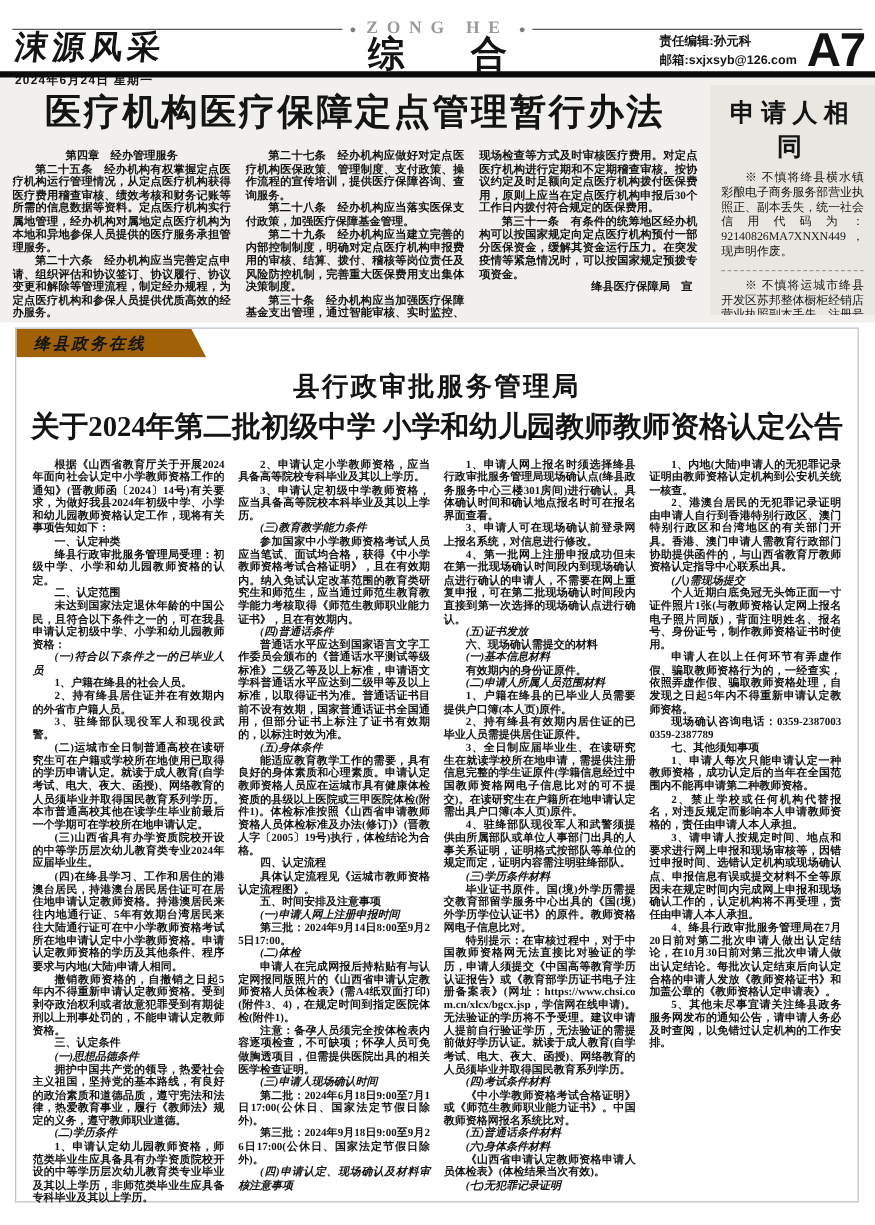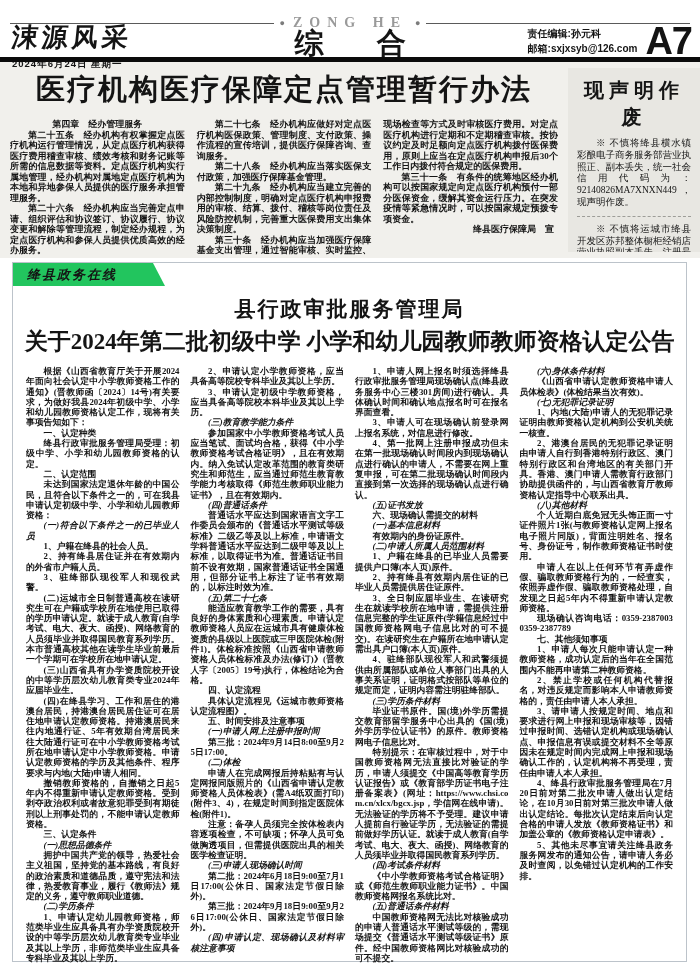--- a/index.html
+++ b/index.html
@@ -40,21 +40,21 @@
   
   p{margin:0;}
   .ai-p{text-indent:2em;font-weight:bold;}
   .ai-h{font-weight:bold;text-indent:2em;}
   .ai-hsub{font-weight:bold;font-style:italic;text-indent:2em;}
   .ai-chapter{font-weight:bold;text-align:center;}
   .ai-byline{font-weight:bold;text-align:right;padding-right:4px;}
   
   .gov-box{margin:4px 13px 0 12px;border:1px solid #bcc3ca;height:700px;box-sizing:border-box;
     position:relative;background:#fff;}
-  .gov-tab{width:152px;height:23px;background:#22c55e;
+  .gov-tab{width:152px;height:23px;background:#a16207;
     clip-path:polygon(0 0,calc(100% - 12px) 0,100% 100%,0 100%);
     display:flex;align-items:center;padding-left:14px;box-sizing:border-box;
     font-size:13px;font-weight:bold;font-style:italic;letter-spacing:2px;}
   .gov-title1{text-align:center;font-size:21px;font-weight:800;margin-top:9px;letter-spacing:2px;}
   .gov-title2{text-align:center;font-size:23px;font-weight:800;margin-top:3px;letter-spacing:0;}
   .gov-cols{margin:9px 13px 0 13px;height:606px;overflow:hidden;
     column-count:4;column-gap:11px;column-fill:auto;
     font-size:8.8px;line-height:10.3px;text-align:justify;word-break:break-all;}
 </style>
 </head>
@@ -97,21 +97,21 @@
         <p class="ai-p"><b>第二十六条</b>　经办机构应当完善定点申请、组织评估和协议签订、协议履行、协议变更和解除等管理流程，制定经办规程，为定点医疗机构和参保人员提供优质高效的经办服务。</p>
         <p class="ai-p"><b>第二十七条</b>　经办机构应做好对定点医疗机构医保政策、管理制度、支付政策、操作流程的宣传培训，提供医疗保障咨询、查询服务。</p>
         <p class="ai-p"><b>第二十八条</b>　经办机构应当落实医保支付政策，加强医疗保障基金管理。</p>
         <p class="ai-p"><b>第二十九条</b>　经办机构应当建立完善的内部控制制度，明确对定点医疗机构申报费用的审核、结算、拨付、稽核等岗位责任及风险防控机制，完善重大医保费用支出集体决策制度。</p>
         <p class="ai-p"><b>第三十条</b>　经办机构应当加强医疗保障基金支出管理，通过智能审核、实时监控、现场检查等方式及时审核医疗费用。对定点医疗机构进行定期和不定期稽查审核。按协议约定及时足额向定点医疗机构拨付医保费用，原则上应当在定点医疗机构申报后30个工作日内拨付符合规定的医保费用。</p>
         <p class="ai-p"><b>第三十一条</b>　有条件的统筹地区经办机构可以按国家规定向定点医疗机构预付一部分医保资金，缓解其资金运行压力。在突发疫情等紧急情况时，可以按国家规定预拨专项资金。</p>
         <p class="ai-byline">绛县医疗保障局　宣</p>
       </div>
   </div>
   <div class="notice-box">
-    <div class="notice-title">现声明作废</div>
+    <div class="notice-title">申请人相同</div>
     <div>
         <p class="ai-notice">※ 不慎将绛县横水镇彩酿电子商务服务部营业执照正、副本丢失，统一社会信用代码为：92140826MA7XNXN449，现声明作废。</p>
         <p class="ai-notice">※ 不慎将运城市绛县开发区苏邦整体橱柜经销店营业执照副本丢失，注册号为：140892600012146，现声明作废。</p>
       </div>
   </div>
 </div>
 
 <div class="gov-box">
   <div class="gov-tab">绛县政务在线</div>
   <div class="gov-title1">县行政审批服务管理局</div>
@@ -134,21 +134,21 @@
       <p class="ai-hsub">(一)思想品德条件</p>
       <p class="ai-p">拥护中国共产党的领导，热爱社会主义祖国，坚持党的基本路线，有良好的政治素质和道德品质，遵守宪法和法律，热爱教育事业，履行《教师法》规定的义务，遵守教师职业道德。</p>
       <p class="ai-hsub">(二)学历条件</p>
       <p class="ai-p">1、申请认定幼儿园教师资格，师范类毕业生应具备具有办学资质院校开设的中等学历层次幼儿教育类专业毕业及其以上学历，非师范类毕业生应具备专科毕业及其以上学历。</p>
       <p class="ai-p">2、申请认定小学教师资格，应当具备高等院校专科毕业及其以上学历。</p>
       <p class="ai-p">3、申请认定初级中学教师资格，应当具备高等院校本科毕业及其以上学历。</p>
       <p class="ai-hsub">(三)教育教学能力条件</p>
       <p class="ai-p">参加国家中小学教师资格考试人员应当笔试、面试均合格，获得《中小学教师资格考试合格证明》，且在有效期内。纳入免试认定改革范围的教育类研究生和师范生，应当通过师范生教育教学能力考核取得《师范生教师职业能力证书》，且在有效期内。</p>
       <p class="ai-hsub">(四)普通话条件</p>
       <p class="ai-p">普通话水平应达到国家语言文字工作委员会颁布的《普通话水平测试等级标准》二级乙等及以上标准，申请语文学科普通话水平应达到二级甲等及以上标准，以取得证书为准。普通话证书目前不设有效期，国家普通话证书全国通用，但部分证书上标注了证书有效期的，以标注时效为准。</p>
-      <p class="ai-hsub">(五)第二十七条</p>
+      <p class="ai-hsub">(五)身体条件</p>
       <p class="ai-p">能适应教育教学工作的需要，具有良好的身体素质和心理素质。申请认定教师资格人员应在运城市具有健康体检资质的县级以上医院或三甲医院体检(附件1)。体检标准按照《山西省申请教师资格人员体检标准及办法(修订)》(晋教人字〔2005〕19号)执行，体检结论为合格。</p>
       <p class="ai-h">四、认定流程</p>
       <p class="ai-p">具体认定流程见《运城市教师资格认定流程图》。</p>
       <p class="ai-h">五、时间安排及注意事项</p>
       <p class="ai-hsub">(一)申请人网上注册申报时间</p>
       <p class="ai-p">第三批：2024年9月14日8:00至9月25日17:00。</p>
       <p class="ai-hsub">(二)体检</p>
       <p class="ai-p">申请人在完成网报后持粘贴有与认定网报同版照片的《山西省申请认定教师资格人员体检表》(需A4纸双面打印)(附件3、4)，在规定时间到指定医院体检(附件1)。</p>
       <p class="ai-p">注意：备孕人员须完全按体检表内容逐项检查，不可缺项；怀孕人员可免做胸透项目，但需提供医院出具的相关医学检查证明。</p>
       <p class="ai-hsub">(三)申请人现场确认时间</p>
@@ -166,27 +166,26 @@
       <p class="ai-p">1、户籍在绛县的已毕业人员需要提供户口簿(本人页)原件。</p>
       <p class="ai-p">2、持有绛县有效期内居住证的已毕业人员需提供居住证原件。</p>
       <p class="ai-p">3、全日制应届毕业生、在读研究生在就读学校所在地申请，需提供注册信息完整的学生证原件(学籍信息经过中国教师资格网电子信息比对的可不提交)。在读研究生在户籍所在地申请认定需出具户口簿(本人页)原件。</p>
       <p class="ai-p">4、驻绛部队现役军人和武警须提供由所属部队或单位人事部门出具的人事关系证明，证明格式按部队等单位的规定而定，证明内容需注明驻绛部队。</p>
       <p class="ai-hsub">(三)学历条件材料</p>
       <p class="ai-p">毕业证书原件。国(境)外学历需提交教育部留学服务中心出具的《国(境)外学历学位认证书》的原件。教师资格网电子信息比对。</p>
       <p class="ai-p">特别提示：在审核过程中，对于中国教师资格网无法直接比对验证的学历，申请人须提交《中国高等教育学历认证报告》或《教育部学历证书电子注册备案表》(网址：https://www.chsi.com.cn/xlcx/bgcx.jsp，学信网在线申请)。无法验证的学历将不予受理。建议申请人提前自行验证学历，无法验证的需提前做好学历认证。就读于成人教育(自学考试、电大、夜大、函授)、网络教育的人员须毕业并取得国民教育系列学历。</p>
       <p class="ai-hsub">(四)考试条件材料</p>
       <p class="ai-p">《中小学教师资格考试合格证明》或《师范生教师职业能力证书》。中国教师资格网报名系统比对。</p>
       <p class="ai-hsub">(五)普通话条件材料</p>
-      <p class="ai-p">中国教师资格网无法比对核验成功的申请人普通话水平测试等级的，需现场提交《普通话水平测试等级证书》原件。经中国教师资格网比对核验成功的可不提交。</p>
       <p class="ai-hsub">(六)身体条件材料</p>
       <p class="ai-p">《山西省申请认定教师资格申请人员体检表》(体检结果当次有效)。</p>
       <p class="ai-hsub">(七)无犯罪记录证明</p>
       <p class="ai-p">1、内地(大陆)申请人的无犯罪记录证明由教师资格认定机构到公安机关统一核查。</p>
       <p class="ai-p">2、港澳台居民的无犯罪记录证明由申请人自行到香港特别行政区、澳门特别行政区和台湾地区的有关部门开具。香港、澳门申请人需教育行政部门协助提供函件的，与山西省教育厅教师资格认定指导中心联系出具。</p>
-      <p class="ai-hsub">(八)其他材料</p>
+      <p class="ai-hsub">(八)需现场提交</p>
       <p class="ai-p">个人近期白底免冠无头饰正面一寸证件照片1张(与教师资格认定网上报名电子照片同版)，背面注明姓名、报名号、身份证号，制作教师资格证书时使用。</p>
       <p class="ai-p">申请人在以上任何环节有弄虚作假、骗取教师资格行为的，一经查实，依照弄虚作假、骗取教师资格处理，自发现之日起5年内不得重新申请认定教师资格。</p>
       <p class="ai-p">现场确认咨询电话：0359-2387003　0359-2387789</p>
       <p class="ai-h">七、其他须知事项</p>
       <p class="ai-p">1、申请人每次只能申请认定一种教师资格，成功认定后的当年在全国范围内不能再申请第二种教师资格。</p>
       <p class="ai-p">2、禁止学校或任何机构代替报名，对违反规定而影响本人申请教师资格的，责任由申请人本人承担。</p>
       <p class="ai-p">3、请申请人按规定时间、地点和要求进行网上申报和现场审核等，因错过申报时间、选错认定机构或现场确认点、申报信息有误或提交材料不全等原因未在规定时间内完成网上申报和现场确认工作的，认定机构将不再受理，责任由申请人本人承担。</p>
       <p class="ai-p">4、绛县行政审批服务管理局在7月20日前对第二批次申请人做出认定结论，在10月30日前对第三批次申请人做出认定结论。每批次认定结束后向认定合格的申请人发放《教师资格证书》和加盖公章的《教师资格认定申请表》。</p>
       <p class="ai-p">5、其他未尽事宜请关注绛县政务服务网发布的通知公告，请申请人务必及时查阅，以免错过认定机构的工作安排。</p>
     </div>

